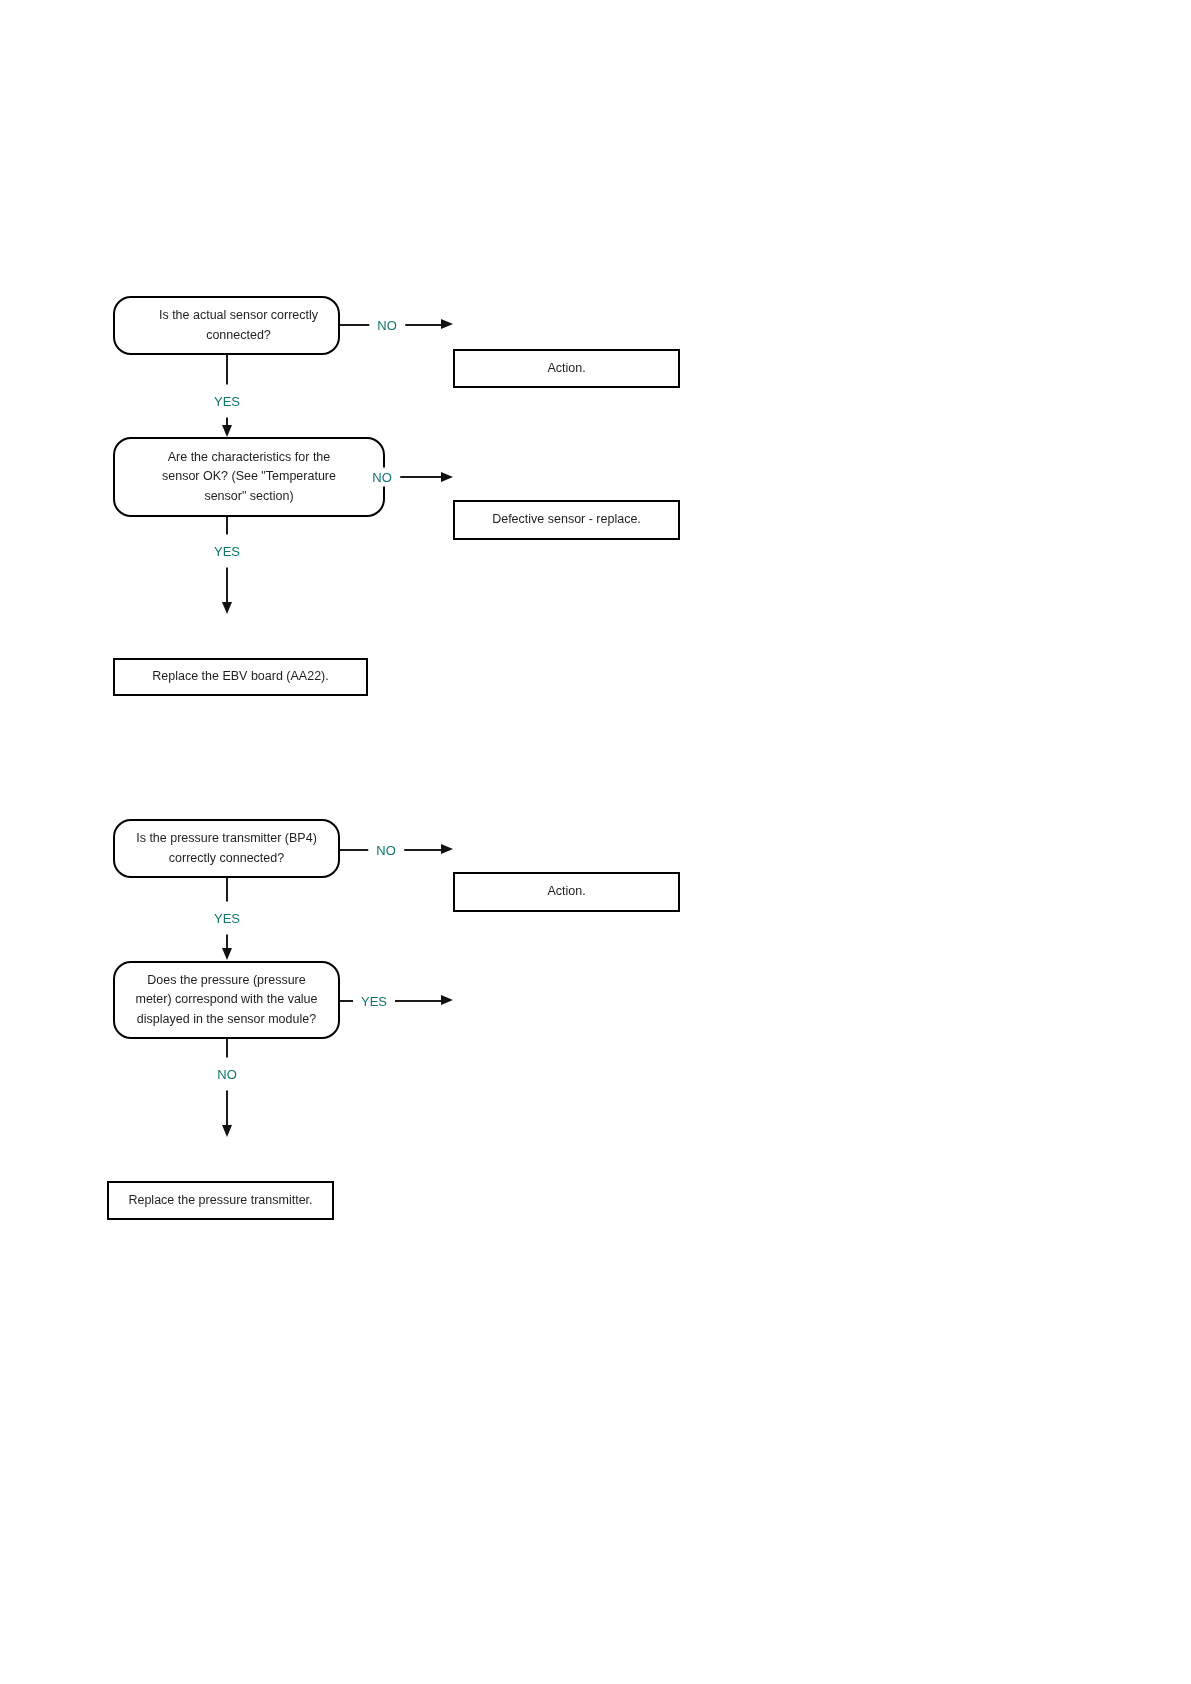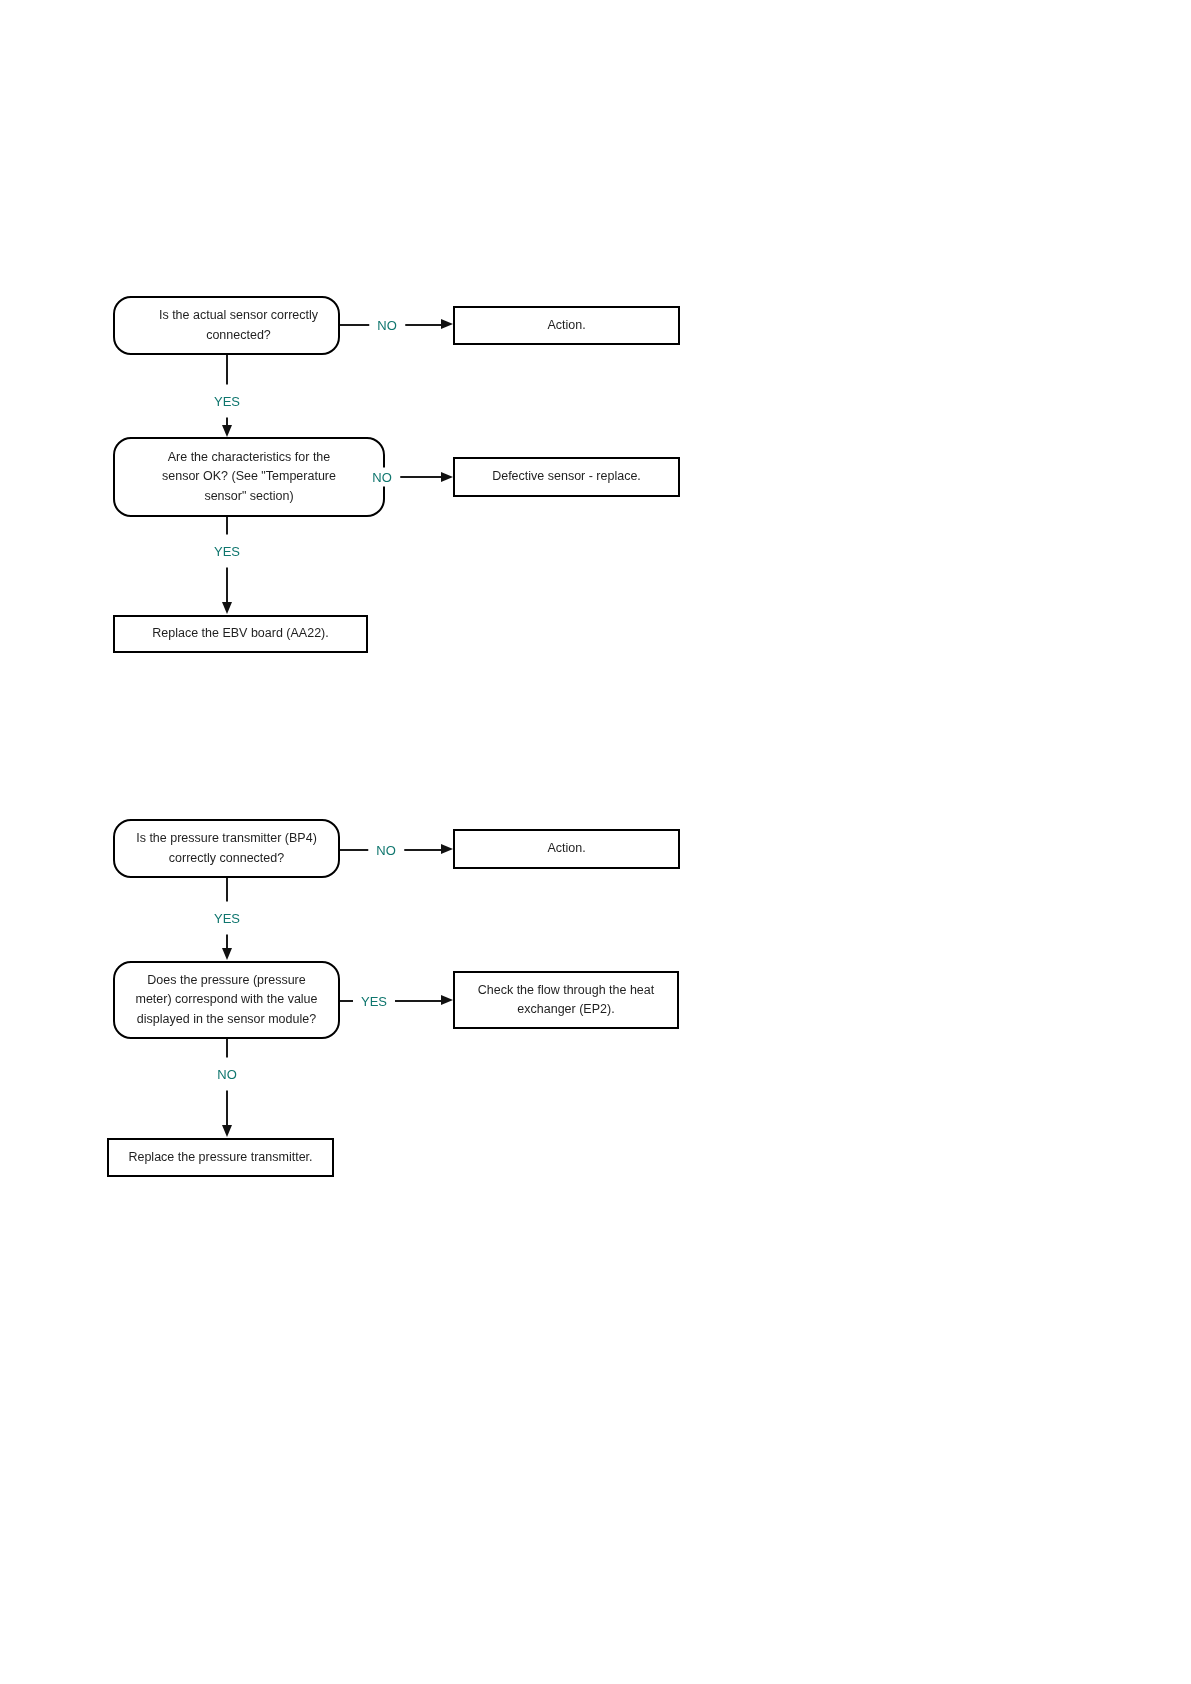--- a/index.html
+++ b/index.html
@@ -19,21 +19,21 @@
     display: flex;
     flex-direction: column;
     justify-content: center;
     align-items: center;
     text-align: center;
     background: #ffffff;
     font-size: 12.5px;
     z-index: 1;
   }
   .node.rounded { border: 2px solid #000000; border-radius: 18px; }
-  .node.rect    { border: 2.4px solid #000000; }
+  .node.rect    { border: 2.4px solid #000000; margin-top: 43px; }
   .node .line { display: block; white-space: nowrap; line-height: 19.5px; }
   .edge-line { position: absolute; background: #1a1a1a; z-index: 0; }
   .edge-label {
     position: absolute;
     background: #ffffff;
     font-size: 13px;
     line-height: 15px;
     color: #0f766e;
     transform: translate(-50%, -50%);
     z-index: 2;
@@ -96,24 +96,20 @@
           <div class="line">correctly connected?</div>
         </div>
         <div class="node rect" style="left: 453px; top: 829px; width: 227px; height: 40px;">
           <div class="line">Action.</div>
         </div>
         <div class="node rounded" style="left: 113px; top: 961px; width: 227px; height: 78px;">
           <div class="line">Does the pressure (pressure</div>
           <div class="line">meter) correspond with the value</div>
           <div class="line">displayed in the sensor module?</div>
         </div>
-        <div class="node rect" style="left: 453px; top: 971px; width: 226px; height: 58px;">
-          <div class="line">Check the flow through the heat</div>
-          <div class="line">exchanger (EP2).</div>
-        </div>
         <div class="node rect" style="left: 107px; top: 1138px; width: 227px; height: 39px;">
           <div class="line">Replace the pressure transmitter.</div>
         </div>
         <div class="edge-line" style="left: 340px; top: 848.5px; width: 101px; height: 2px;"></div>
         <div class="arrowhead right" style="left: 441px; top: 844px;"></div>
         <div class="edge-label h" style="left: 386px; top: 849.5px;">NO</div>
         <div class="edge-line" style="left: 226px; top: 878px; width: 2px; height: 70px;"></div>
         <div class="arrowhead down" style="left: 221.5px; top: 948px;"></div>
         <div class="edge-label v" style="left: 227px; top: 918px;">YES</div>
         <div class="edge-line" style="left: 340px; top: 999.5px; width: 101px; height: 2px;"></div>

